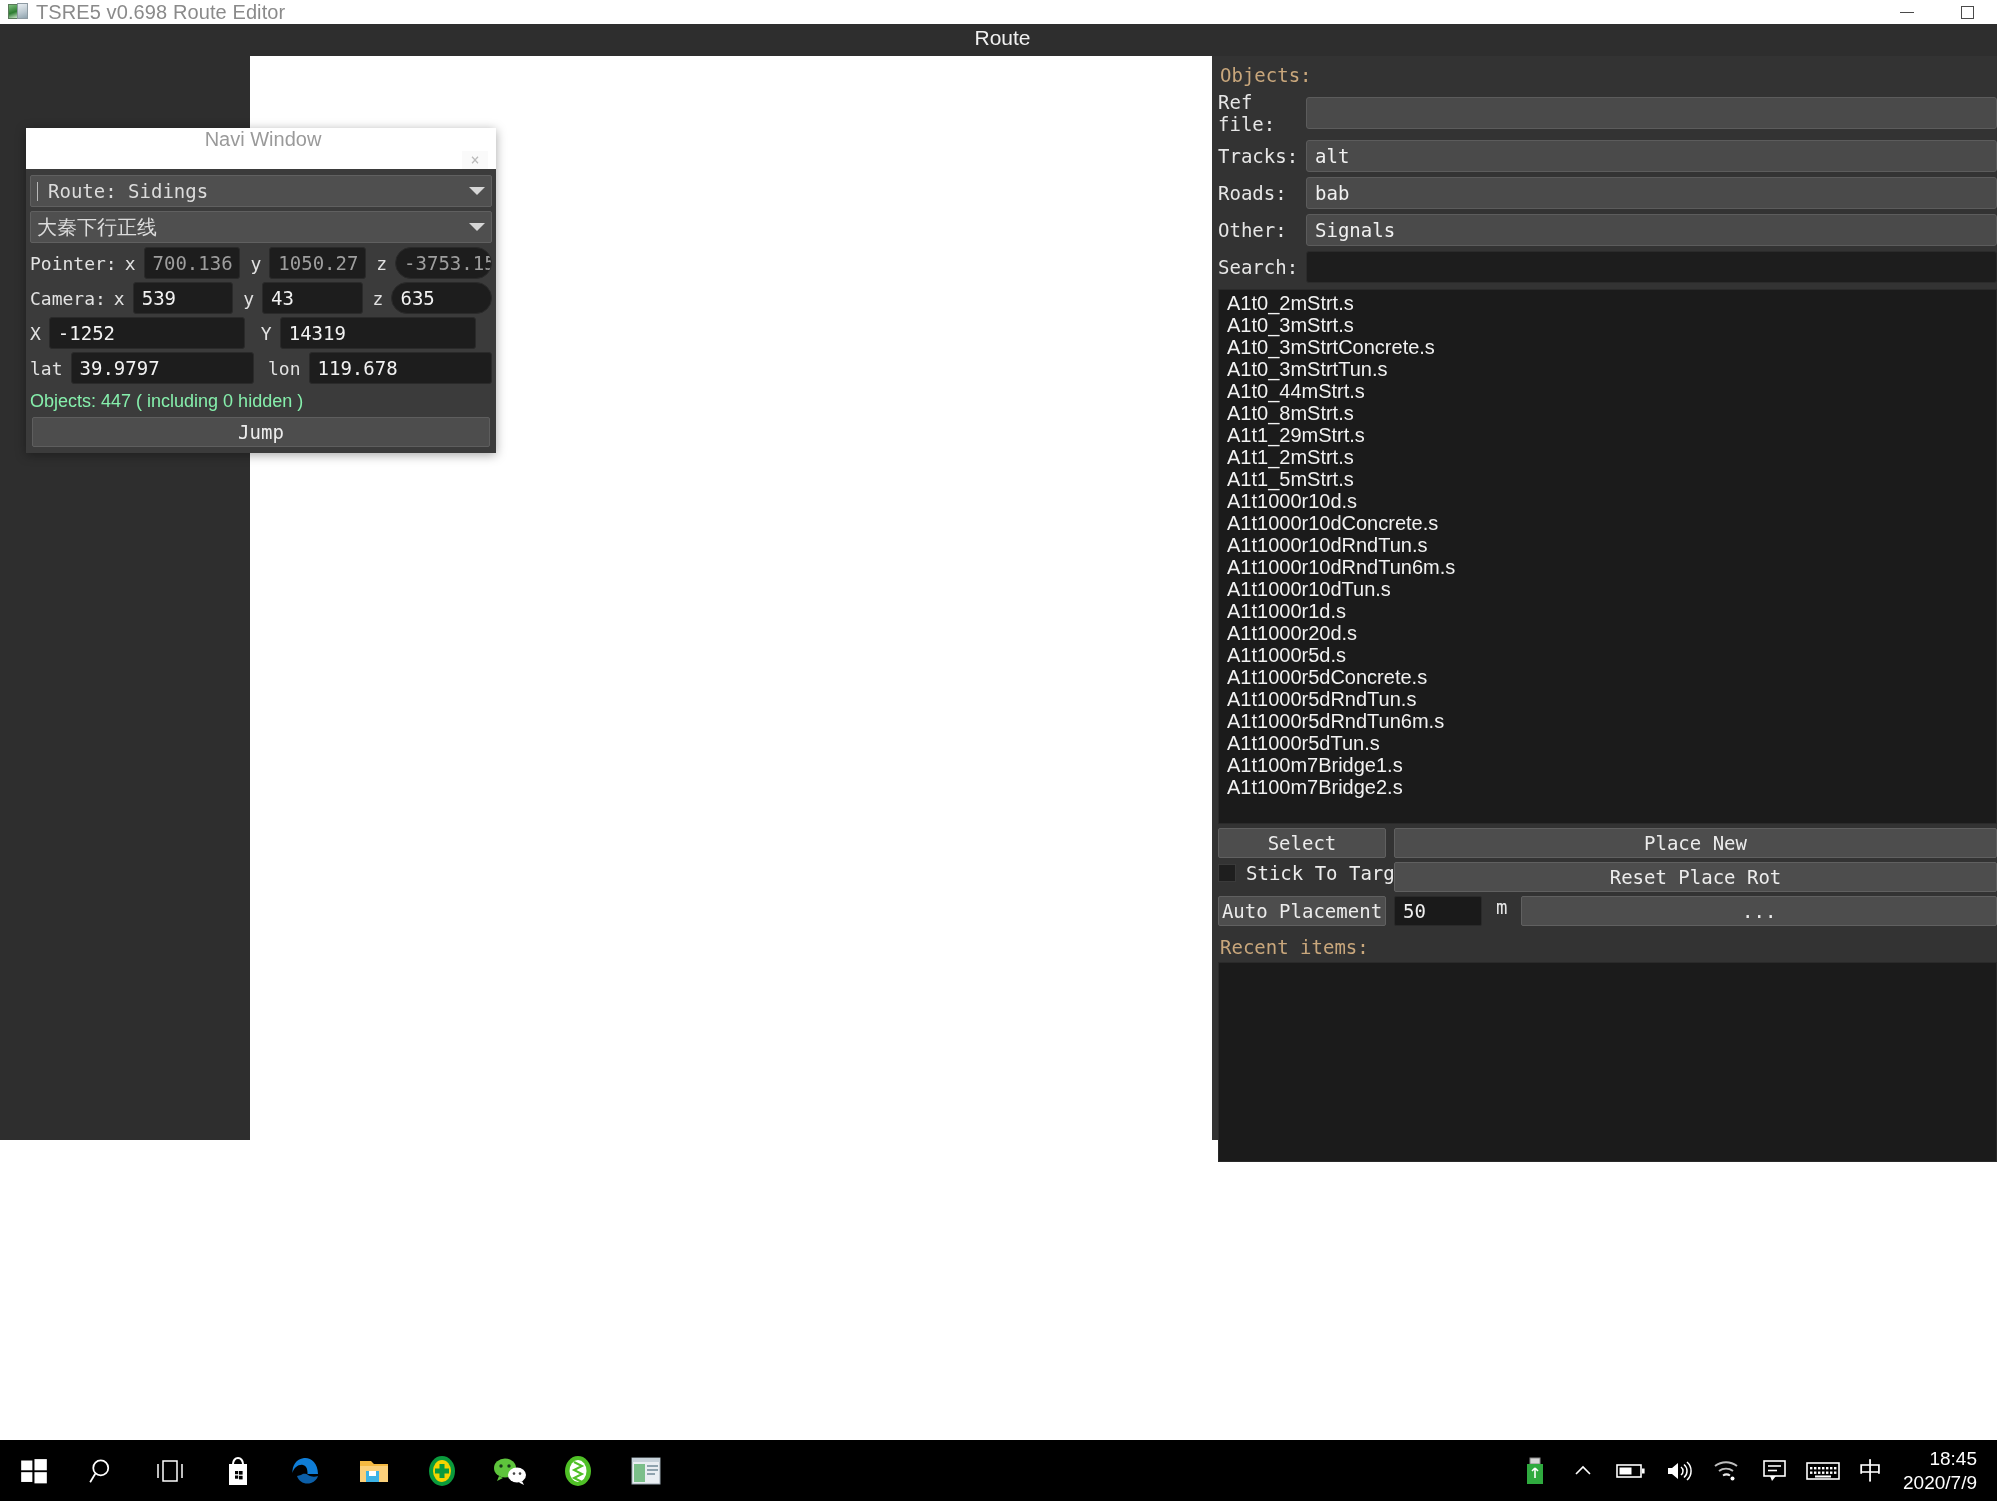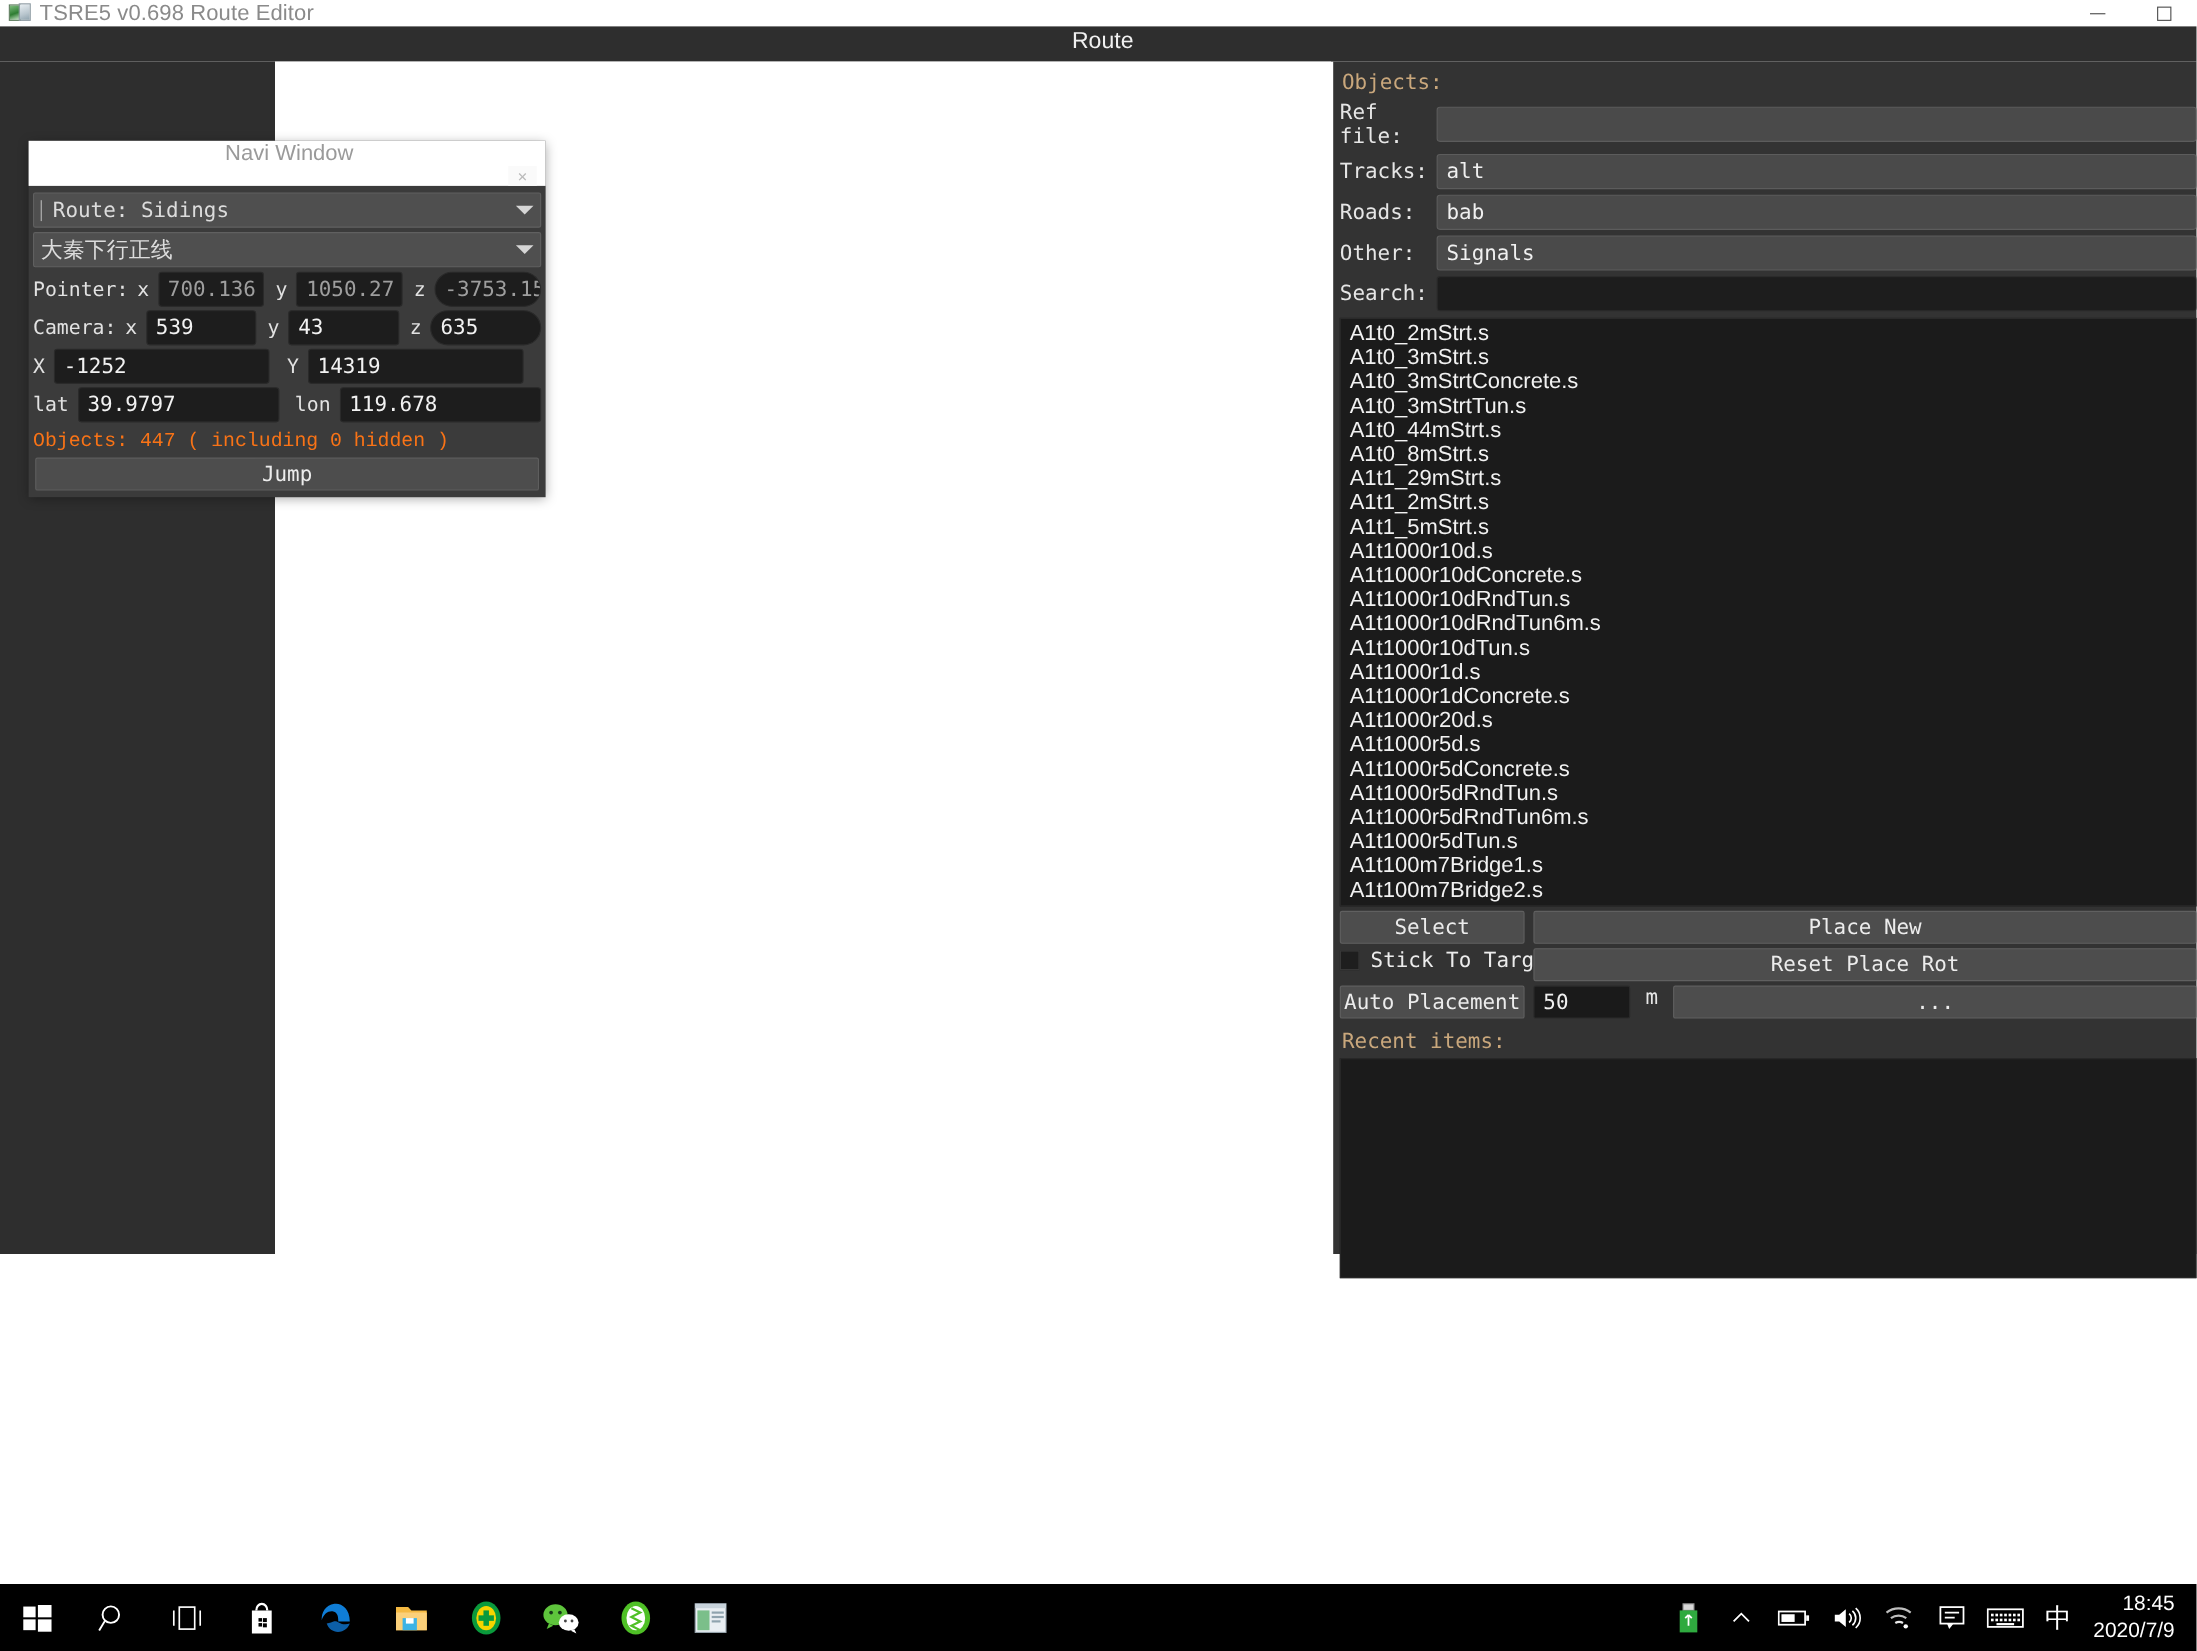--- a/index.html
+++ b/index.html
@@ -118,21 +118,21 @@
     color: #f2f2f2; font-size: 19px; font-family: "DejaVu Sans Mono", monospace;
     overflow: hidden; white-space: nowrap;
   }
   .field.dim { color: #9e9e9e; }
   .pointer-x { width: 115px; margin-left: 8px; }
   .pointer-y { width: 115px; margin-left: 8px; }
   .pointer-z { width: 115px; margin-left: 8px; border-radius: 16px; }
   .wide { width: 196px; margin-left: 8px; }
 
   .objline {
-    color: #f97316; font-size: 18px; font-family: Liberation Mono, monospace;
+    color: #86efac; font-size: 18px; font-family: Liberation Sans, sans-serif;
     margin: 7px 0 5px 0;
   }
   .jump-btn {
     height: 30px; background: #4d4d4d; border: 1px solid #5e5e5e; border-radius: 2px;
     display: flex; align-items: center; justify-content: center;
     color: #ececec; font-size: 19px; font-family: "DejaVu Sans Mono", monospace;
     margin: 2px 2px 0 2px;
   }
 
   
@@ -347,21 +347,20 @@
         <div class="objitem">A1t0_8mStrt.s</div>
         <div class="objitem">A1t1_29mStrt.s</div>
         <div class="objitem">A1t1_2mStrt.s</div>
         <div class="objitem">A1t1_5mStrt.s</div>
         <div class="objitem">A1t1000r10d.s</div>
         <div class="objitem">A1t1000r10dConcrete.s</div>
         <div class="objitem">A1t1000r10dRndTun.s</div>
         <div class="objitem">A1t1000r10dRndTun6m.s</div>
         <div class="objitem">A1t1000r10dTun.s</div>
         <div class="objitem">A1t1000r1d.s</div>
-        <div class="objitem">A1t1000r1dConcrete.s</div>
         <div class="objitem">A1t1000r20d.s</div>
         <div class="objitem">A1t1000r5d.s</div>
         <div class="objitem">A1t1000r5dConcrete.s</div>
         <div class="objitem">A1t1000r5dRndTun.s</div>
         <div class="objitem">A1t1000r5dRndTun6m.s</div>
         <div class="objitem">A1t1000r5dTun.s</div>
         <div class="objitem">A1t100m7Bridge1.s</div>
         <div class="objitem">A1t100m7Bridge2.s</div>
       </div>
 

